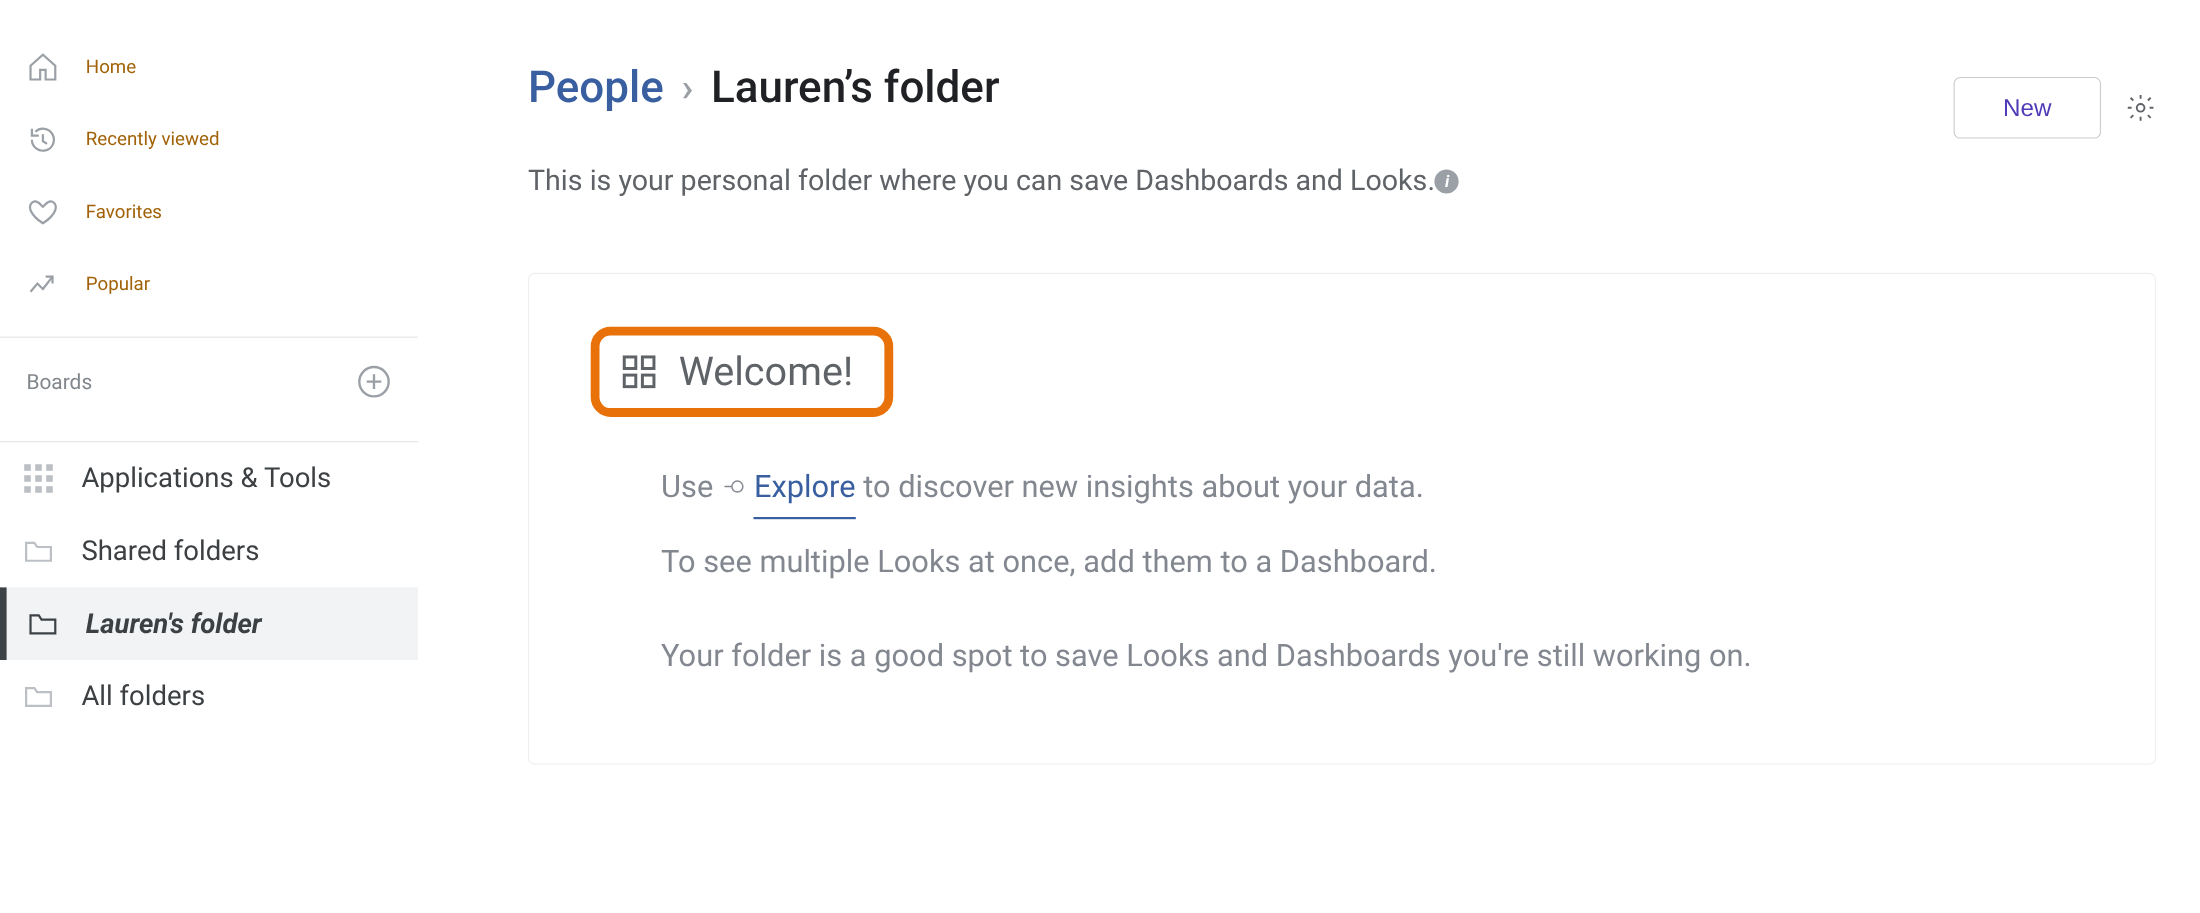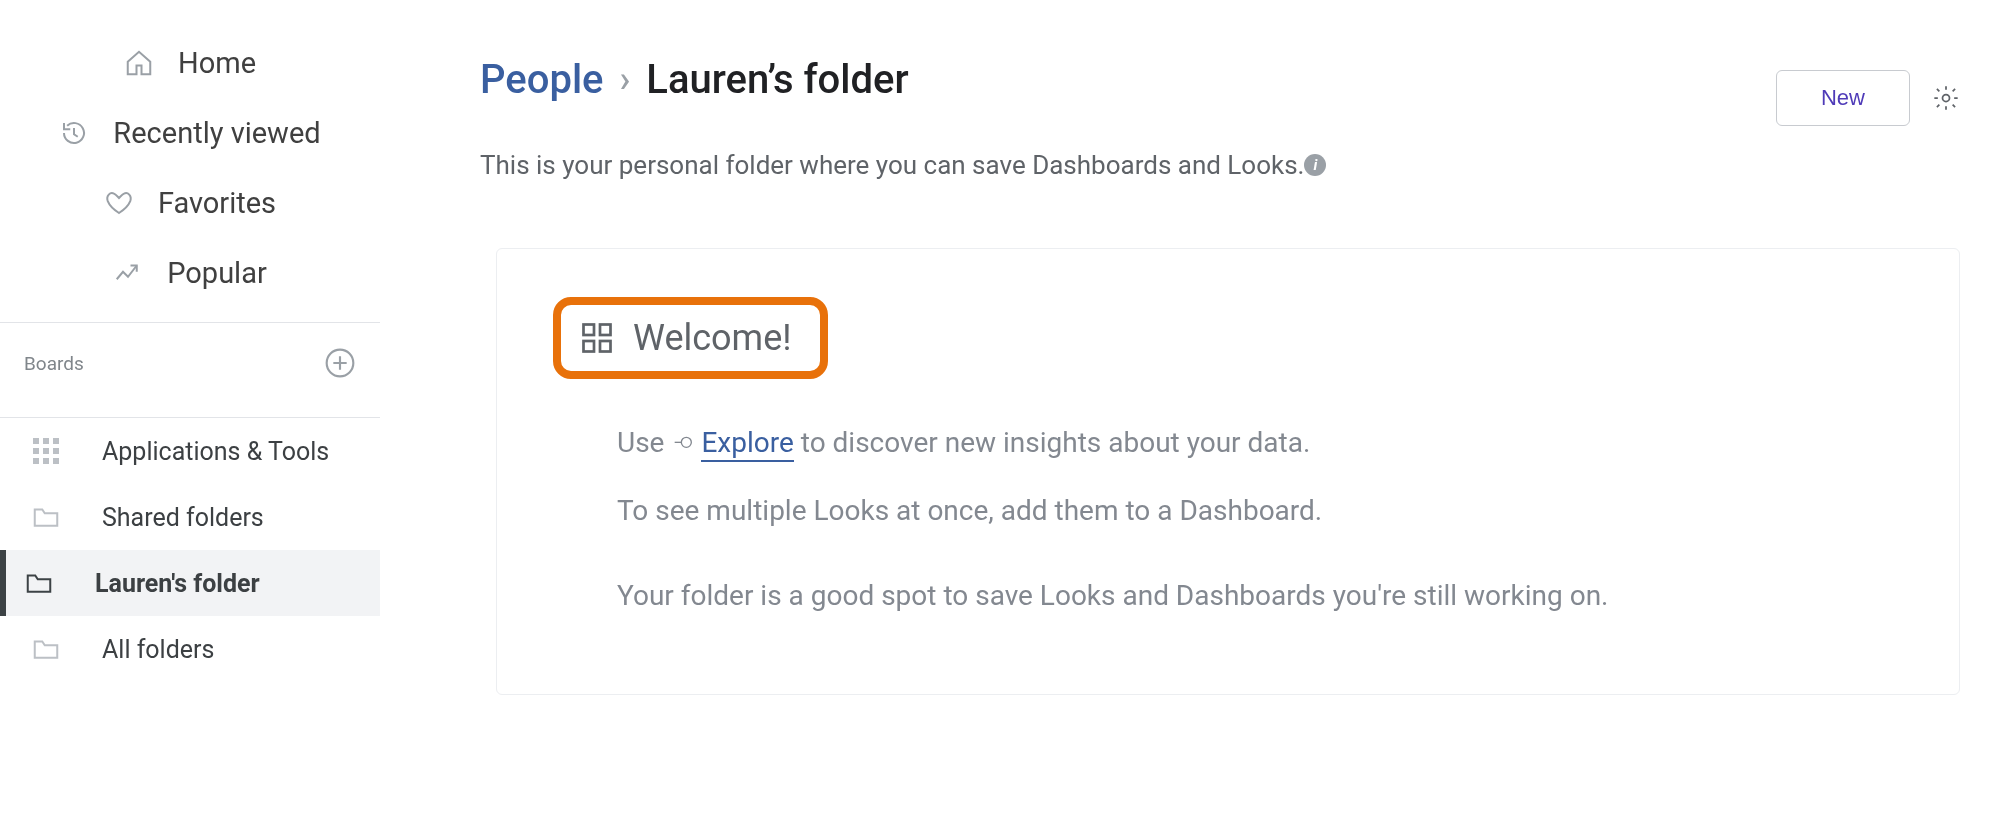--- a/index.html
+++ b/index.html
@@ -20,52 +20,52 @@
     flex-shrink: 0;
     display: flex;
     flex-direction: column;
     padding-top: 28px;
   }
   .nav-item {
     display: flex;
     align-items: center;
     gap: 24px;
     padding: 18px 24px;
-    font-size: 29px;
-    color: #404040;
+    font-size: 17px;
+    color: #a16207;
     cursor: pointer;
     user-select: none;
-    justify-content: center;
   }
   .nav-item .icon { width: 30px; height: 30px; color: #9aa0a6; flex-shrink: 0; display:flex; align-items:center; justify-content:center; }
   .nav-item svg { width: 30px; height: 30px; stroke: currentColor; fill: none; stroke-width: 1.6; }
 
   .section-divider { height: 1px; background: #e2e4e8; margin: 14px 0 0 0; }
 
   .boards-header {
     display: flex; align-items: center; justify-content: space-between;
     padding: 24px 24px 24px 24px;
     font-size: 19px; color: #80868b;
   }
   .boards-header .plus { width: 32px; height: 32px; color: #9aa0a6; cursor: pointer; }
   .boards-header .plus svg { width: 32px; height: 32px; stroke: currentColor; fill: none; stroke-width: 1.6; }
 
   .folder-item {
-    display: flex; align-items: center; gap: 41px;
-    padding: 18px 31px;
+    display: flex; align-items: center; gap: 24px;
+    padding: 18px 20px;
     font-size: 25px; color: #3c4043;
     cursor: pointer;
   }
   .folder-item .icon { width: 30px; height: 30px; color: #bcc0c5; display:flex; align-items:center; justify-content:center; }
   .folder-item svg { width: 30px; height: 30px; stroke: currentColor; fill: none; stroke-width: 1.6; }
   .folder-item.active {
     background: #f2f3f5;
     border-left: 6px solid #3c4245;
     padding-left: 18px;
     font-weight: 700;
+    font-style: italic;
   }
   .folder-item.active .icon { color: #3c4245; }
 
   .grid-icon { display: grid; grid-template-columns: 6px 6px 6px; grid-template-rows: 6px 6px 6px; gap: 4px; }
   .grid-icon span { background: #bcc0c5; width: 6px; height: 6px; }
 
   
   .main {
     flex: 1;
     padding: 56px 40px 0 100px;
@@ -96,36 +96,35 @@
     display: flex; align-items: center; 
   }
   .info-icon { width: 22px; height: 22px; border-radius: 50%; background: #9aa0a6; color: #fff; font-size: 15px; display:flex; align-items:center; justify-content:center; font-style: italic; font-weight:700; cursor: pointer; }
 
   .welcome-card {
     margin-top: 68px;
     border: 1px solid #eceef1;
     border-radius: 6px;
     padding: 48px 56px 56px 56px;
     background: #ffffff;
-    margin-left: 16px;
   }
   .welcome-title {
     display: inline-flex; align-items: center; gap: 18px;
     font-size: 36px; color: #5f6368; font-weight: 400;
     border: 8px solid #e8710a;
     border-radius: 18px;
     padding: 12px 28px 12px 18px;
   }
   .dash-icon { width: 36px; height: 36px; }
   .dash-icon svg { width: 36px; height: 36px; stroke: #5f6368; fill: none; stroke-width: 1.8; }
 
   .welcome-body { margin-top: 40px; padding-left: 64px; font-size: 28px; color: #838890; line-height: 1.7; }
   .welcome-body p { margin-bottom: 18px; }
   .welcome-body p.gap { margin-top: 38px; }
-  .explore-link { color: #3a5fa0; border-bottom: 2px solid #3a5fa0; padding-bottom: 1px; cursor: pointer; }
+  .explore-link { color: #3a5fa0; border-bottom: 2px solid #3a5fa0; padding-bottom: 11px; cursor: pointer; }
   .compass-icon { display:inline-block; vertical-align: -2px; margin-right: 6px; color:#838890; }
   .compass-icon svg { width: 24px; height: 20px; stroke: currentColor; fill: none; stroke-width: 1.6; }
 </style>
 </head>
 <body>
 
 <nav class="sidebar">
 
   <div class="nav-item">
     <span class="icon">

